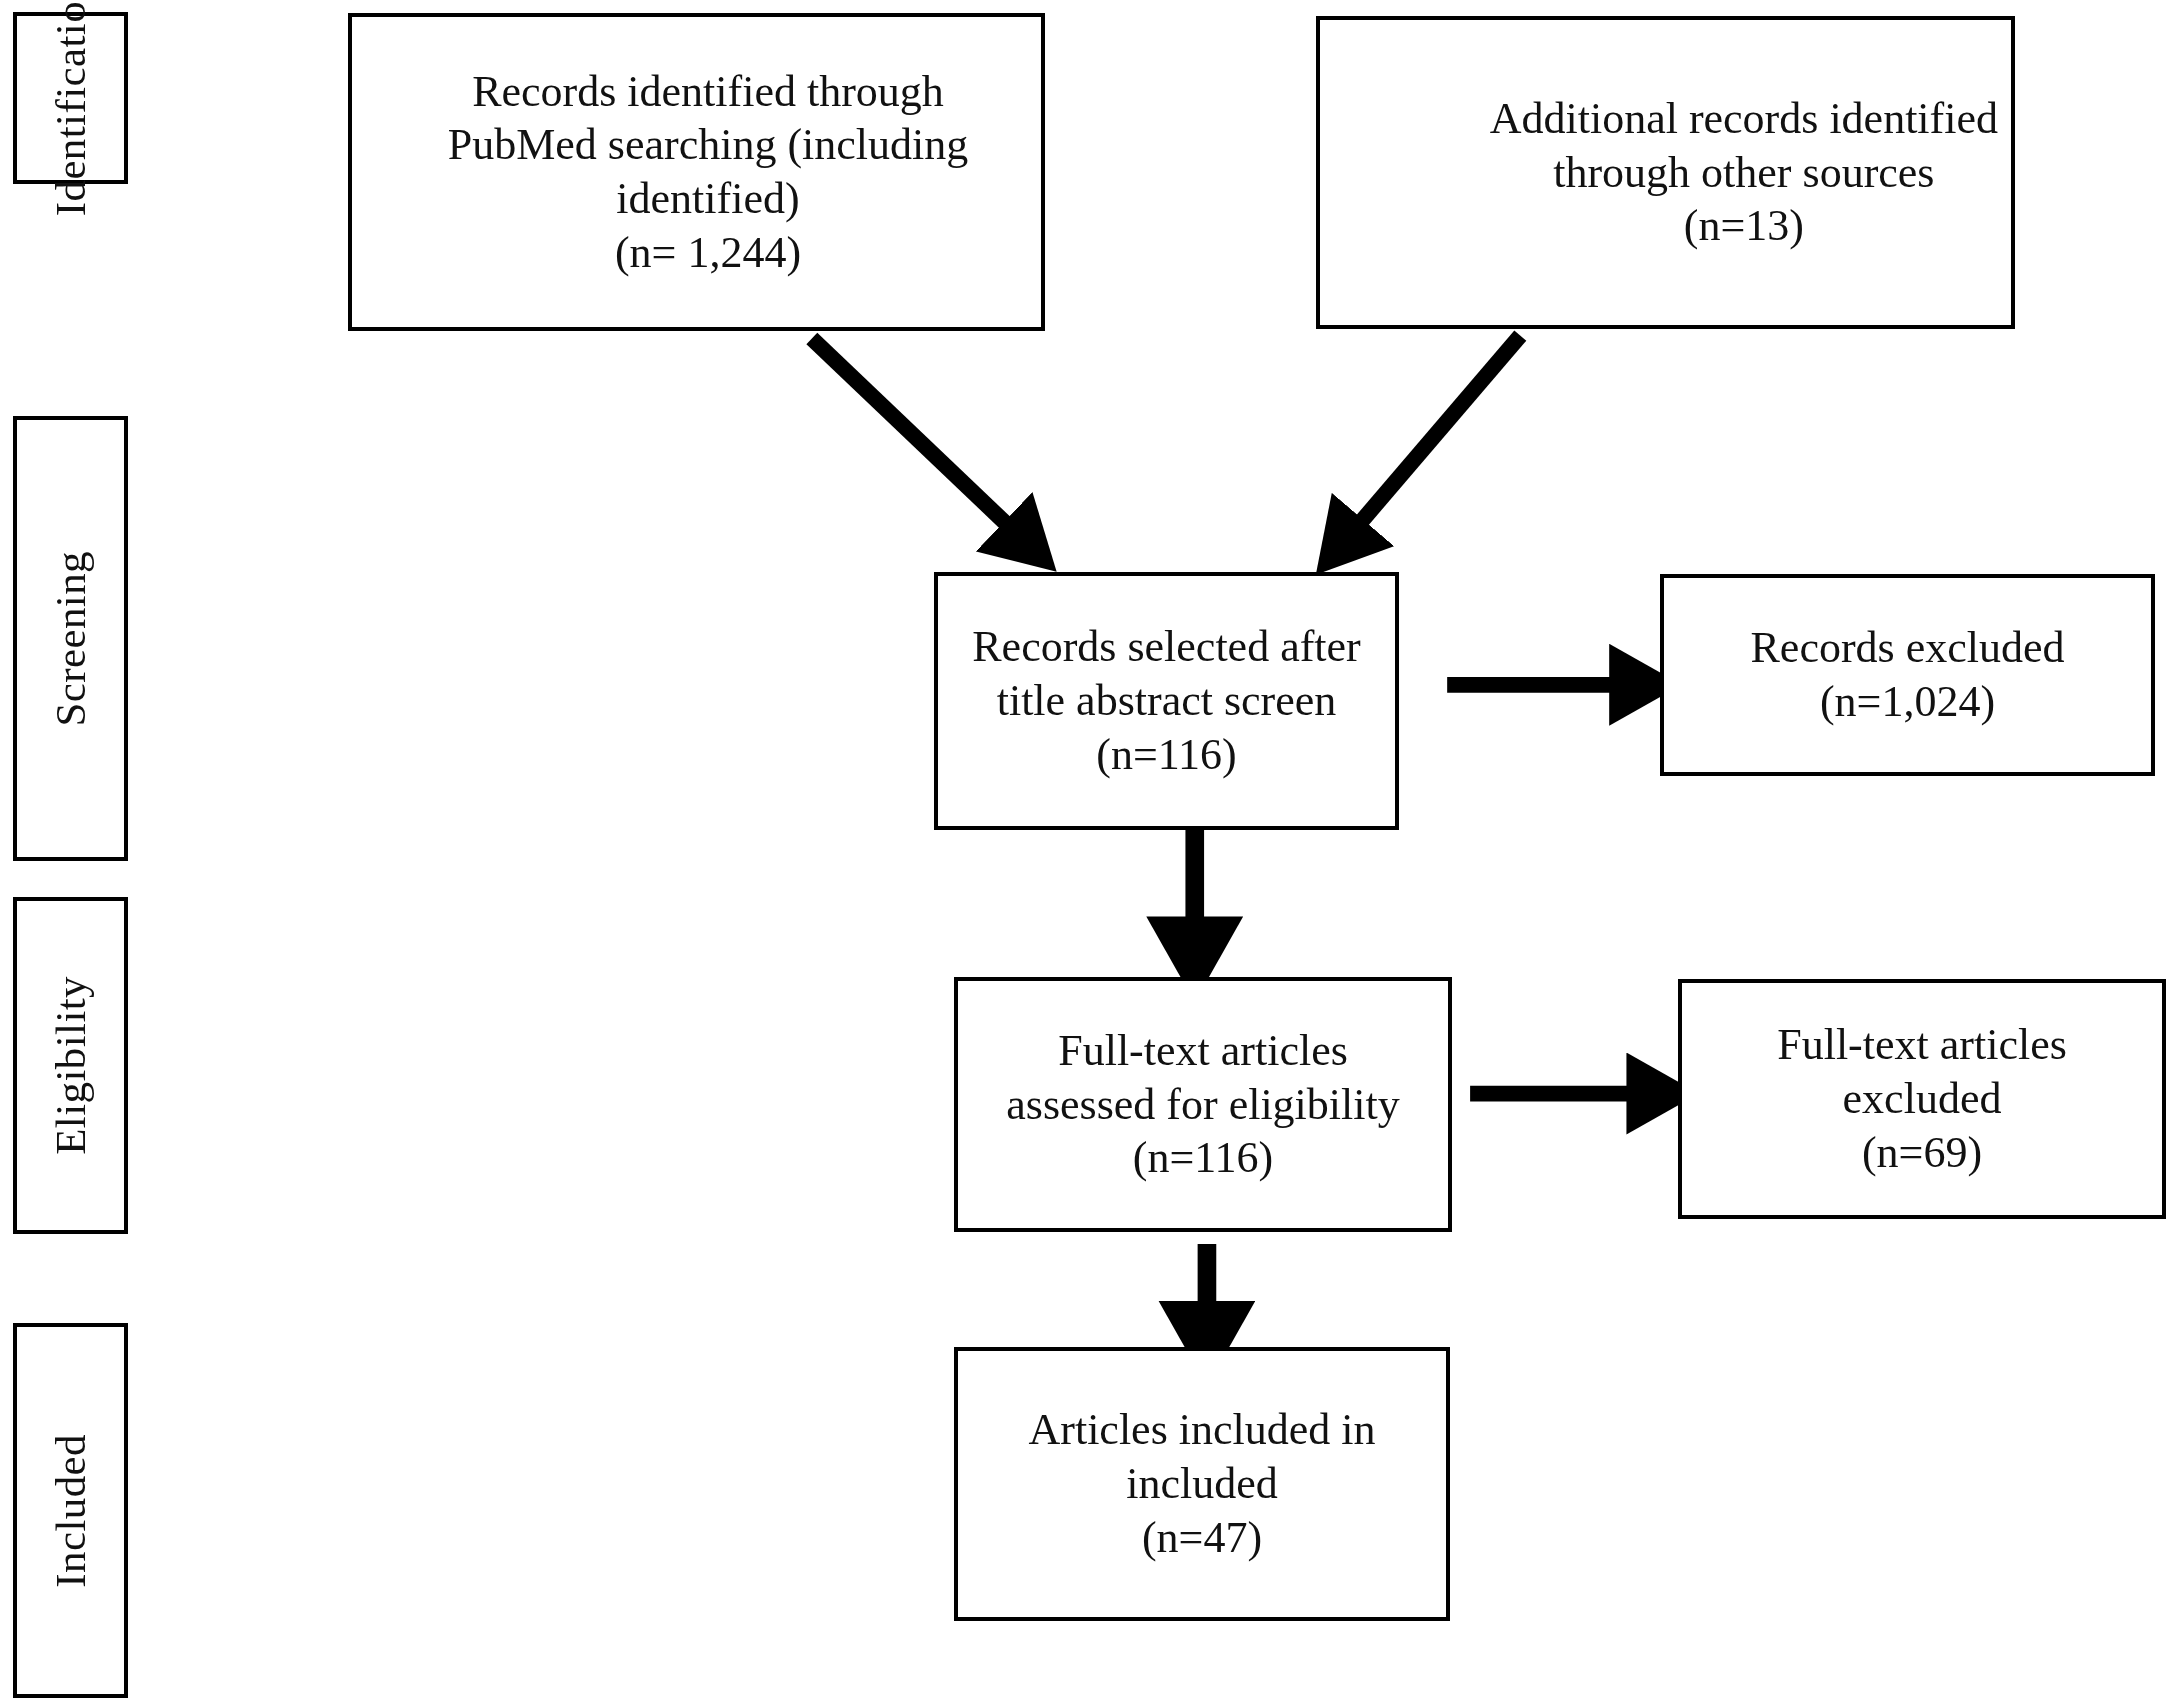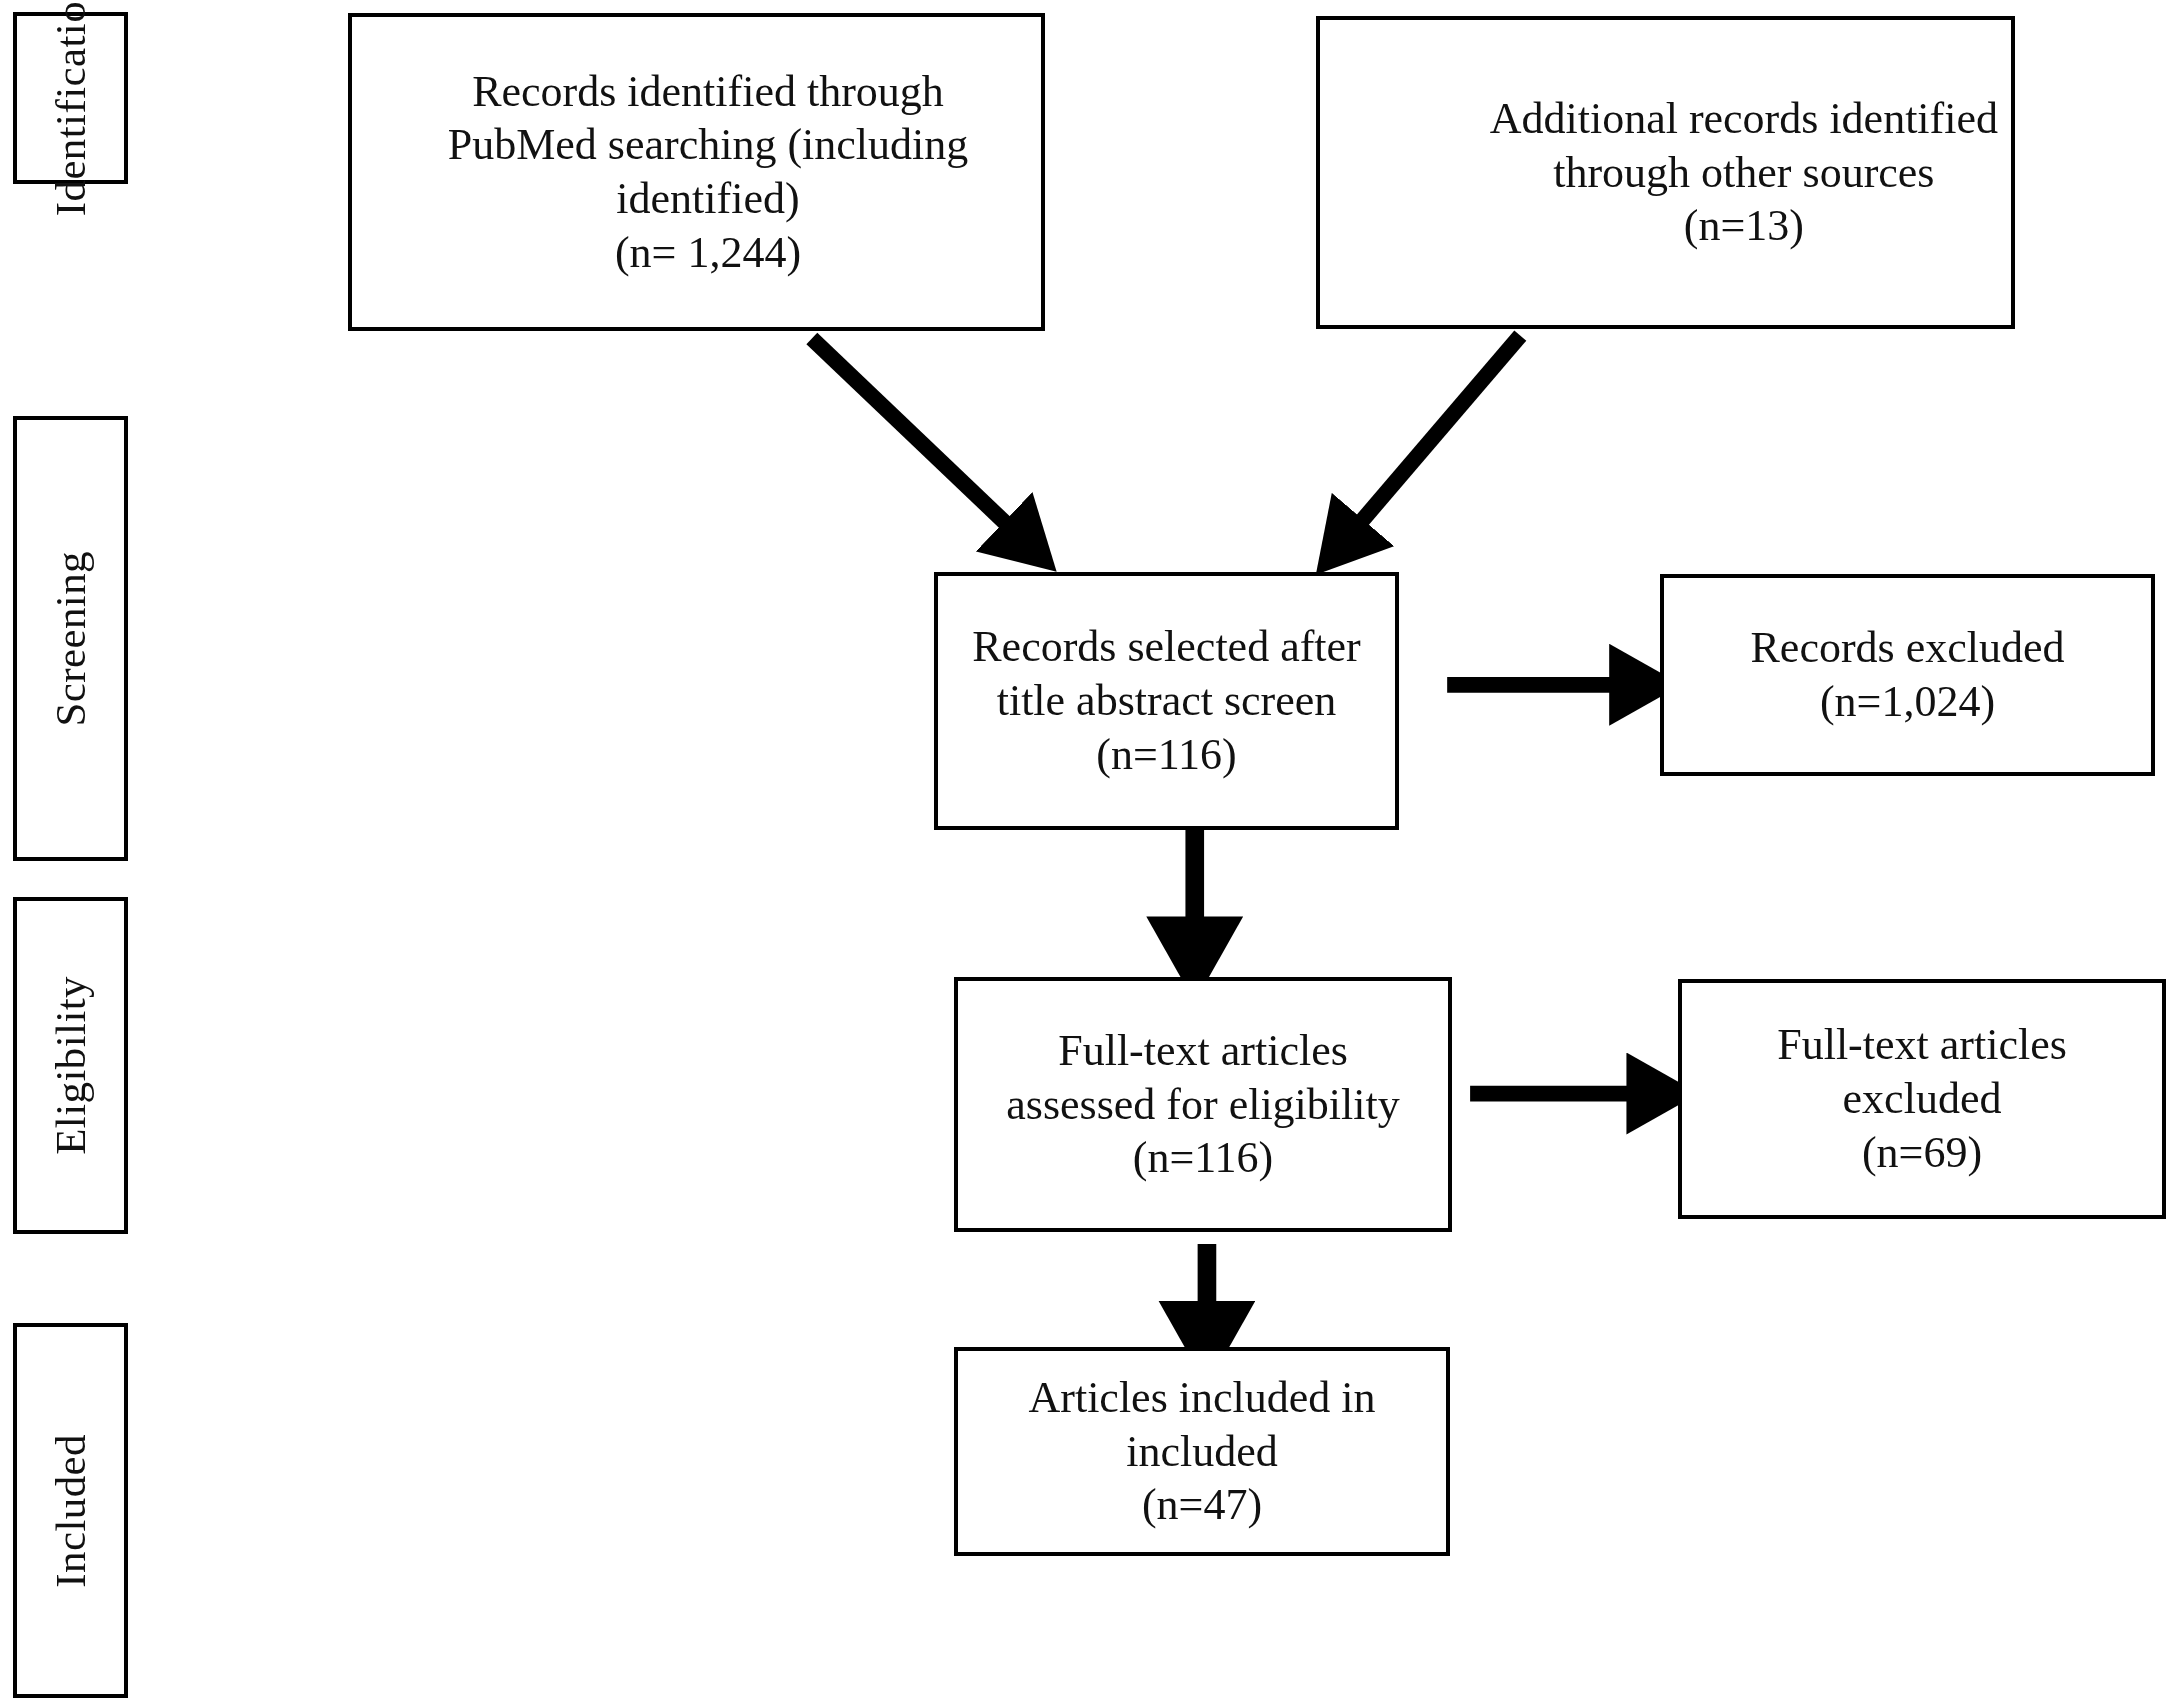--- a/index.html
+++ b/index.html
@@ -148,21 +148,21 @@
   </div>
 
   <div class="node" style="left:1678px; top:979px; width:488px; height:240px;">
     <div class="ntext">
       <div>Full-text articles</div>
       <div>excluded</div>
       <div>(n=69)</div>
     </div>
   </div>
 
-  <div class="node" style="left:954px; top:1347px; width:496px; height:209px;">
+  <div class="node" style="left:954px; top:1347px; width:496px; height:274px;">
     <div class="ntext">
       <div>Articles included in</div>
       <div>included</div>
       <div>(n=47)</div>
     </div>
   </div>
 
 </div>
 
 

